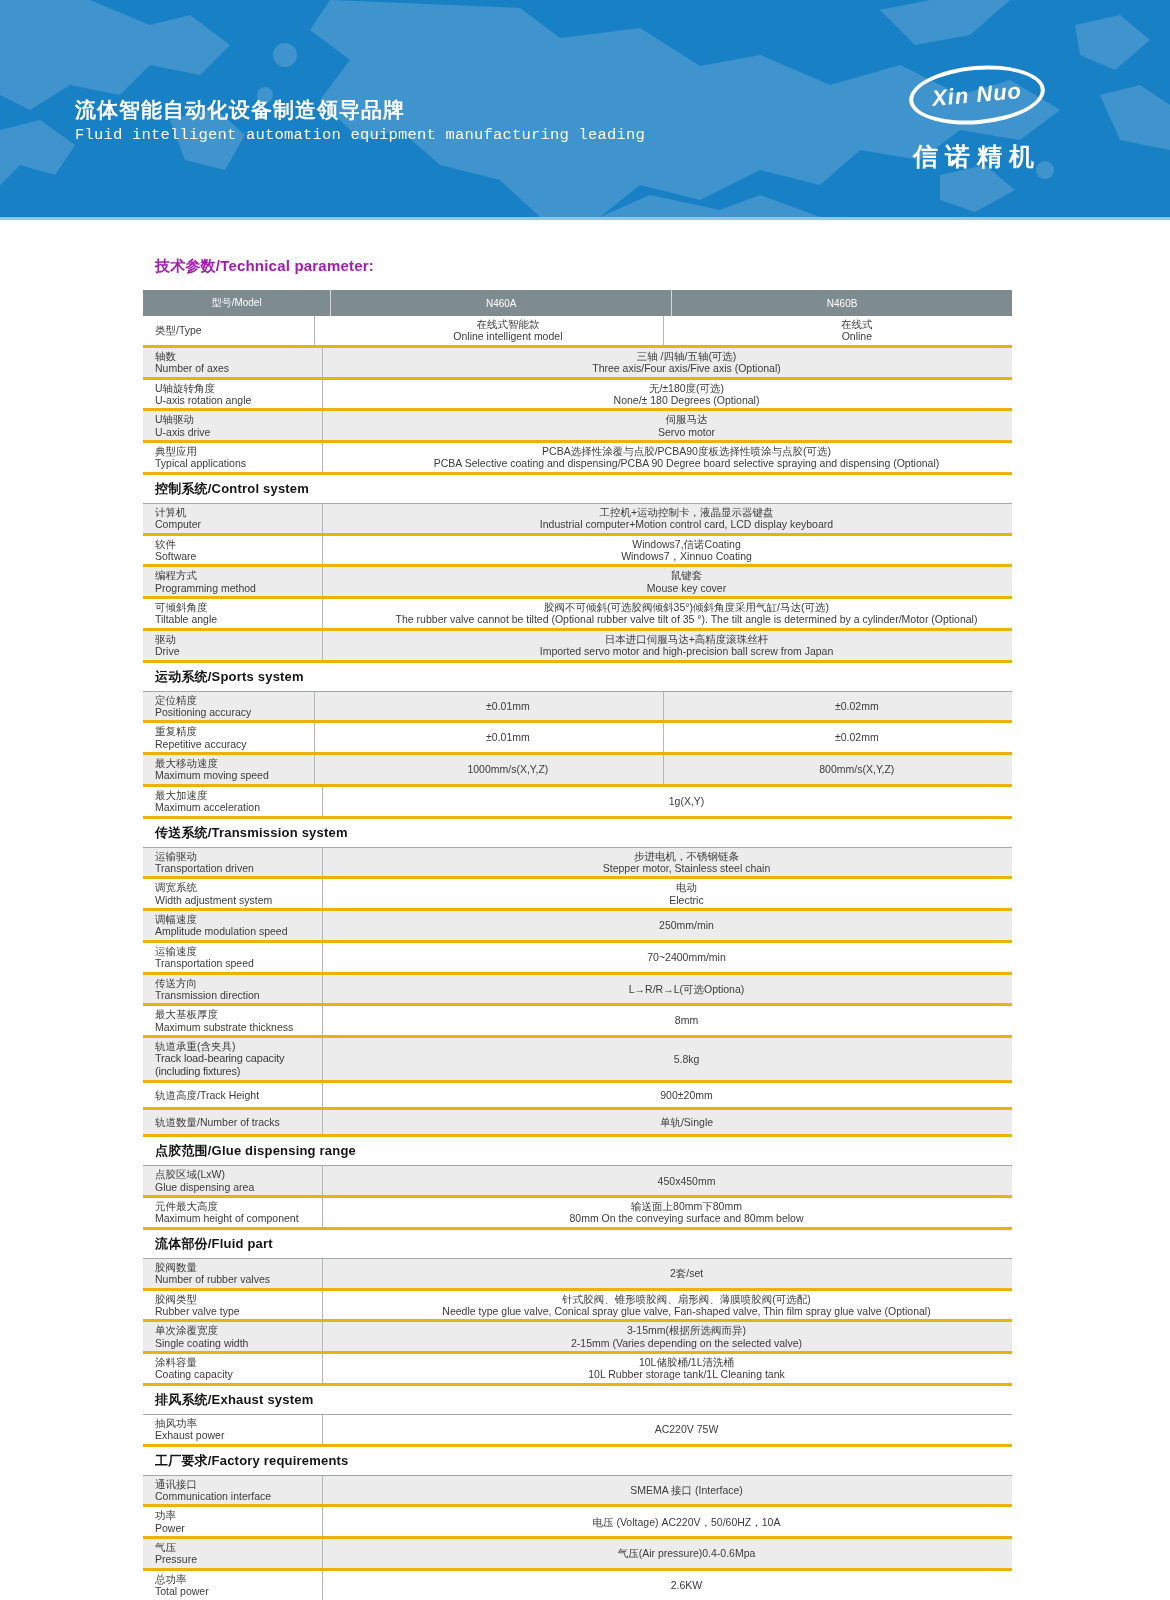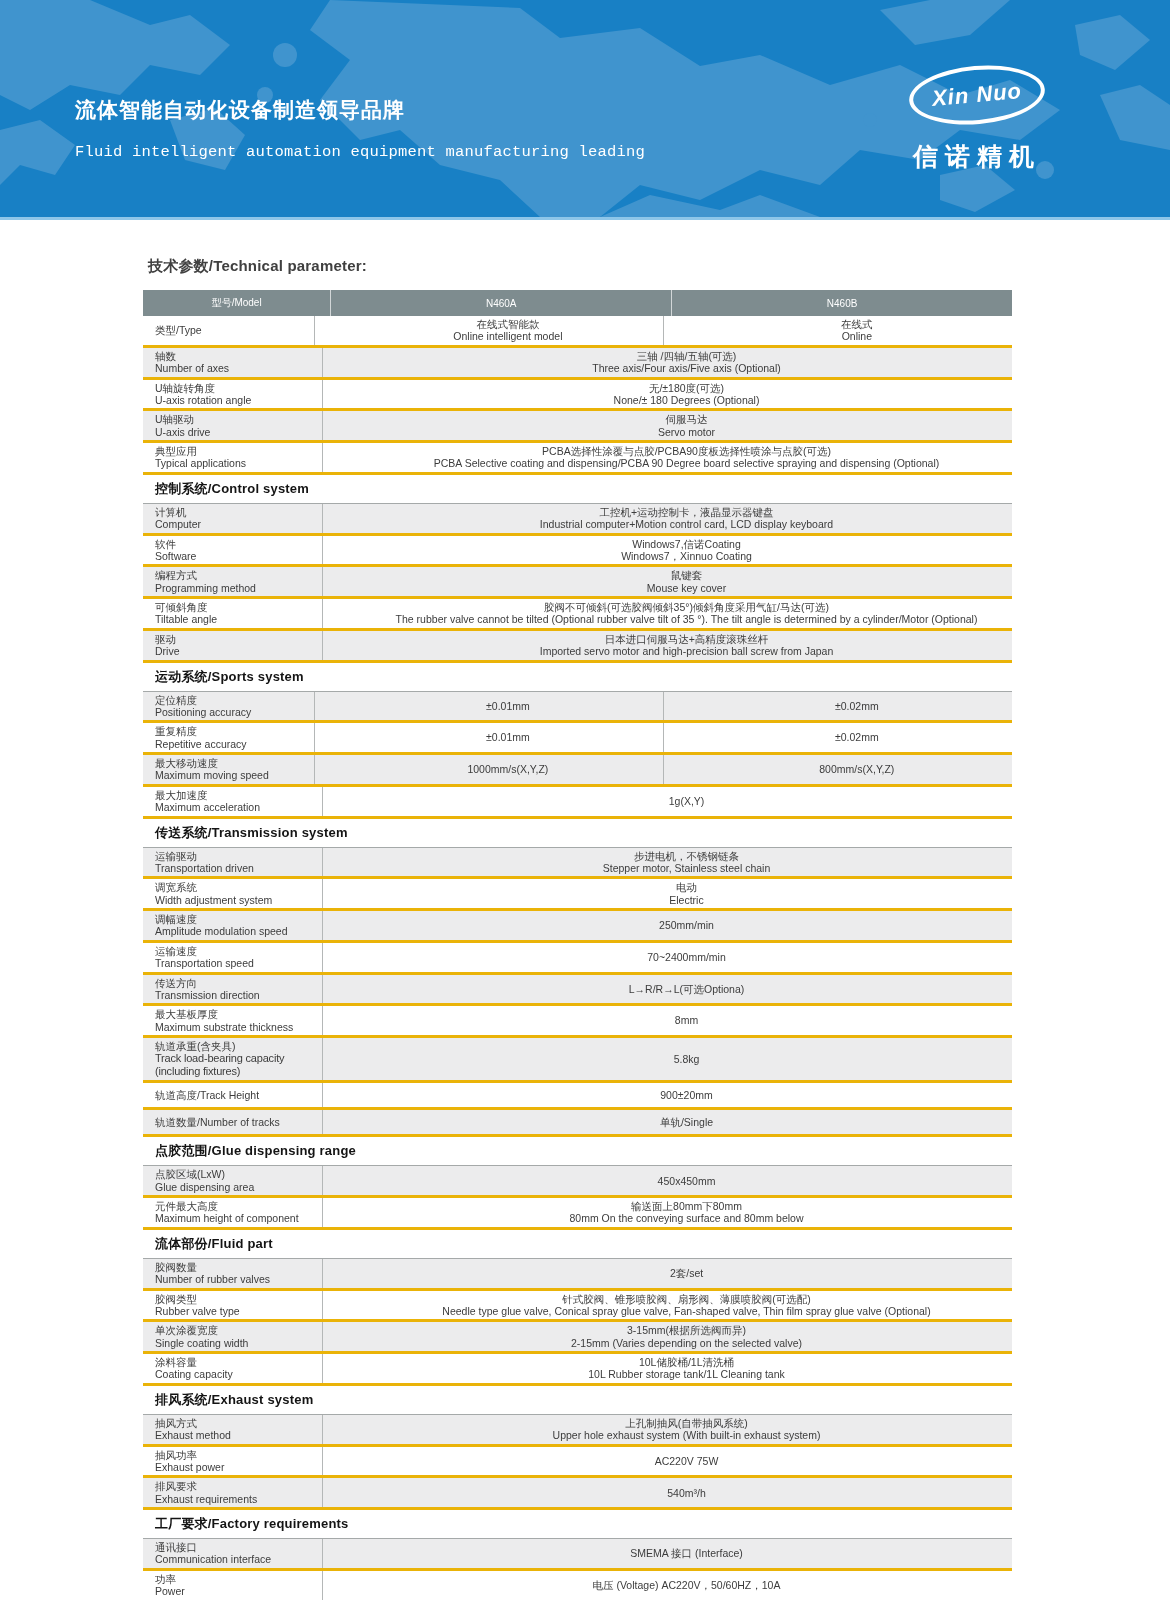--- a/index.html
+++ b/index.html
@@ -9,31 +9,31 @@
     -webkit-font-smoothing:antialiased;
   }
   
   .page-header{
     position:relative;height:217px;background:#1880c5;
     border-bottom:3px solid #8ec6e9;overflow:hidden;
   }
   .page-header svg.worldmap{position:absolute;inset:0;}
   .slogans{position:absolute;left:75px;top:96px;color:#ffffff;z-index:2;font-family:Liberation Mono, monospace;}
   .slogan-zh{font-size:21px;font-weight:bold;letter-spacing:1px;}
-  .slogan-en{font-size:15.5px;margin-top:19px;letter-spacing:.2px;}
+  .slogan-en{font-size:15.5px;margin-top:2px;letter-spacing:.2px;}
   .brand{position:absolute;right:108px;top:66px;width:170px;text-align:center;z-index:2;}
   .logo-ellipse{
     display:inline-block;width:128px;height:50px;border:4px solid #ffffff;
     border-radius:50%;transform:rotate(-5deg);line-height:50px;color:#ffffff;
     font-size:22px;font-weight:bold;font-style:italic;letter-spacing:1px;
   }
   .logo-cn{margin-top:16px;color:#ffffff;font-size:25px;font-weight:bold;letter-spacing:7px;}
   
   .content{width:869px;margin-left:143px;}
-  .page-title{font-size:15px;font-weight:bold;color:#404040;margin:37px 0 14px 5px;letter-spacing:.2px;}
+  .page-title{font-size:15px;font-weight:bold;color:#a21caf;margin:37px 0 14px 12px;letter-spacing:.2px;}
   
   .param-table{width:100%;border-collapse:collapse;}
   .thead-row{display:flex;background:#7e8c8f;color:#ffffff;height:26px;font-size:10px;}
   .thead-row .hcell{display:flex;align-items:center;justify-content:center;}
   .hc-label{width:21.6%;border-right:1px solid rgba(255,255,255,.65);}
   .hc-a{width:39.2%;border-right:1px solid rgba(255,255,255,.65);}
   .hc-b{width:39.2%;}
   .sec-header{
     display:flex;align-items:center;height:28px;padding-left:12px;
     font-size:13px;font-weight:bold;color:#141414;background:#ffffff;
@@ -377,46 +377,27 @@
           <div class="cell cell-label">
             <div class="ln">涂料容量</div>
             <div class="ln">Coating capacity</div>
           </div>
           <div class="cell cell-span">
             <div class="ln">10L储胶桶/1L清洗桶</div>
             <div class="ln">10L Rubber storage tank/1L Cleaning tank</div>
           </div>
         </div>
         <div class="sec-header">排风系统/Exhaust system</div>
-        <div class="row shaded">
-          <div class="cell cell-label">
-            <div class="ln">抽风方式</div>
-            <div class="ln">Exhaust method</div>
-          </div>
-          <div class="cell cell-span">
-            <div class="ln">上孔制抽风(自带抽风系统)</div>
-            <div class="ln">Upper hole exhaust system (With built-in exhaust system)</div>
-          </div>
-        </div>
         <div class="row">
           <div class="cell cell-label">
             <div class="ln">抽风功率</div>
             <div class="ln">Exhaust power</div>
           </div>
           <div class="cell cell-span">
             <div class="ln">AC220V 75W</div>
-          </div>
-        </div>
-        <div class="row shaded">
-          <div class="cell cell-label">
-            <div class="ln">排风要求</div>
-            <div class="ln">Exhaust requirements</div>
-          </div>
-          <div class="cell cell-span">
-            <div class="ln">540m³/h</div>
           </div>
         </div>
         <div class="sec-header">工厂要求/Factory requirements</div>
         <div class="row shaded">
           <div class="cell cell-label">
             <div class="ln">通讯接口</div>
             <div class="ln">Communication interface</div>
           </div>
           <div class="cell cell-span">
             <div class="ln">SMEMA 接口 (Interface)</div>

